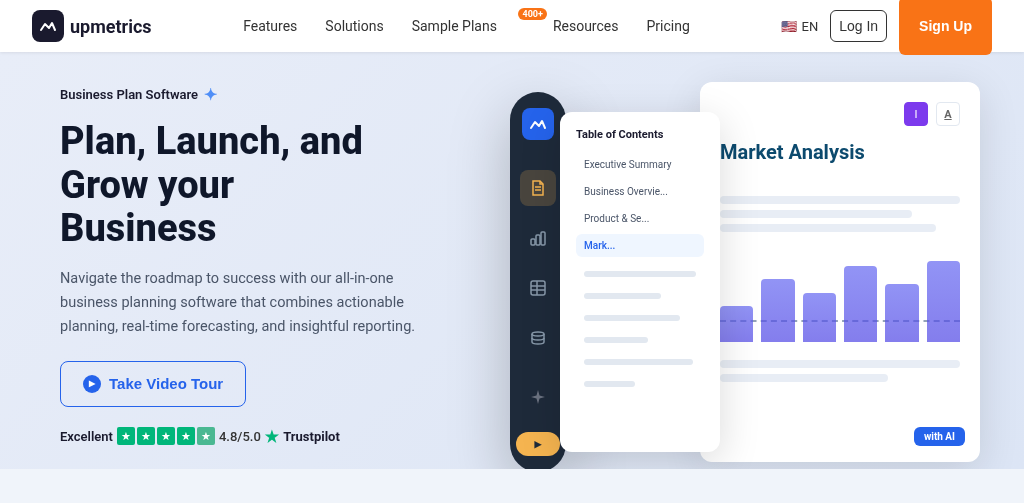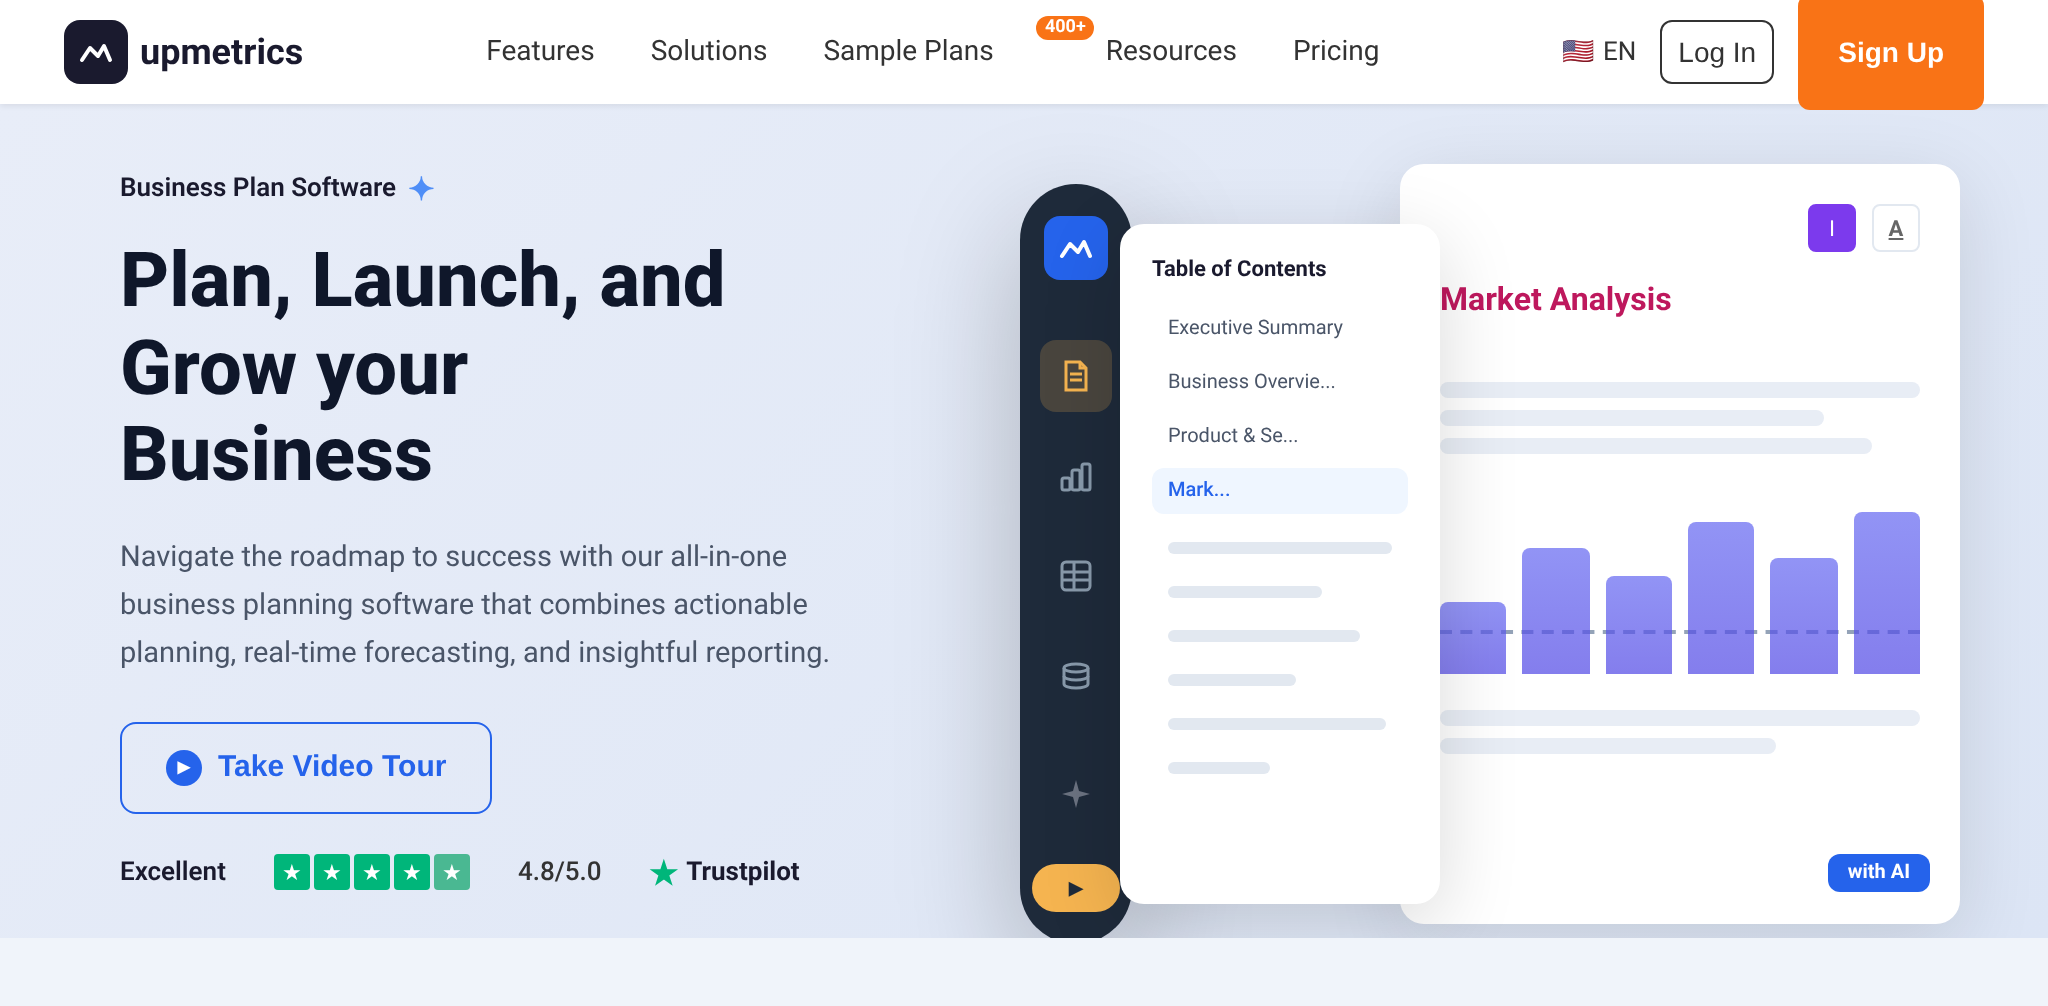--- a/index.html
+++ b/index.html
@@ -175,21 +175,21 @@
       border-radius: 50%;
       display: flex;
       align-items: center;
       justify-content: center;
       color: white;
       font-size: 8px;
     }
     .trustpilot-row {
       display: flex;
       align-items: center;
-      gap: 24px;
+      gap: 4px;
       margin-top: 4px;
     }
     .trust-label {
       font-size: 13px;
       font-weight: 600;
       color: #1a1a2e;
     }
     .stars {
       display: flex;
       gap: 2px;
@@ -366,23 +366,23 @@
       font-size: 11px;
       color: #666;
       cursor: pointer;
     }
     .format-btn.purple {
       background: #7c3aed;
       border-color: #7c3aed;
       color: white;
     }
     .market-title {
-      font-size: 16px;
+      font-size: 20px;
       font-weight: 700;
-      color: #be185d;
+      color: #0c4a6e;
       margin-bottom: 32px;
     }
     .market-content-lines {
       display: flex;
       flex-direction: column;
       gap: 6px;
     }
     .content-line {
       height: 8px;
       background: #e8edf5;

